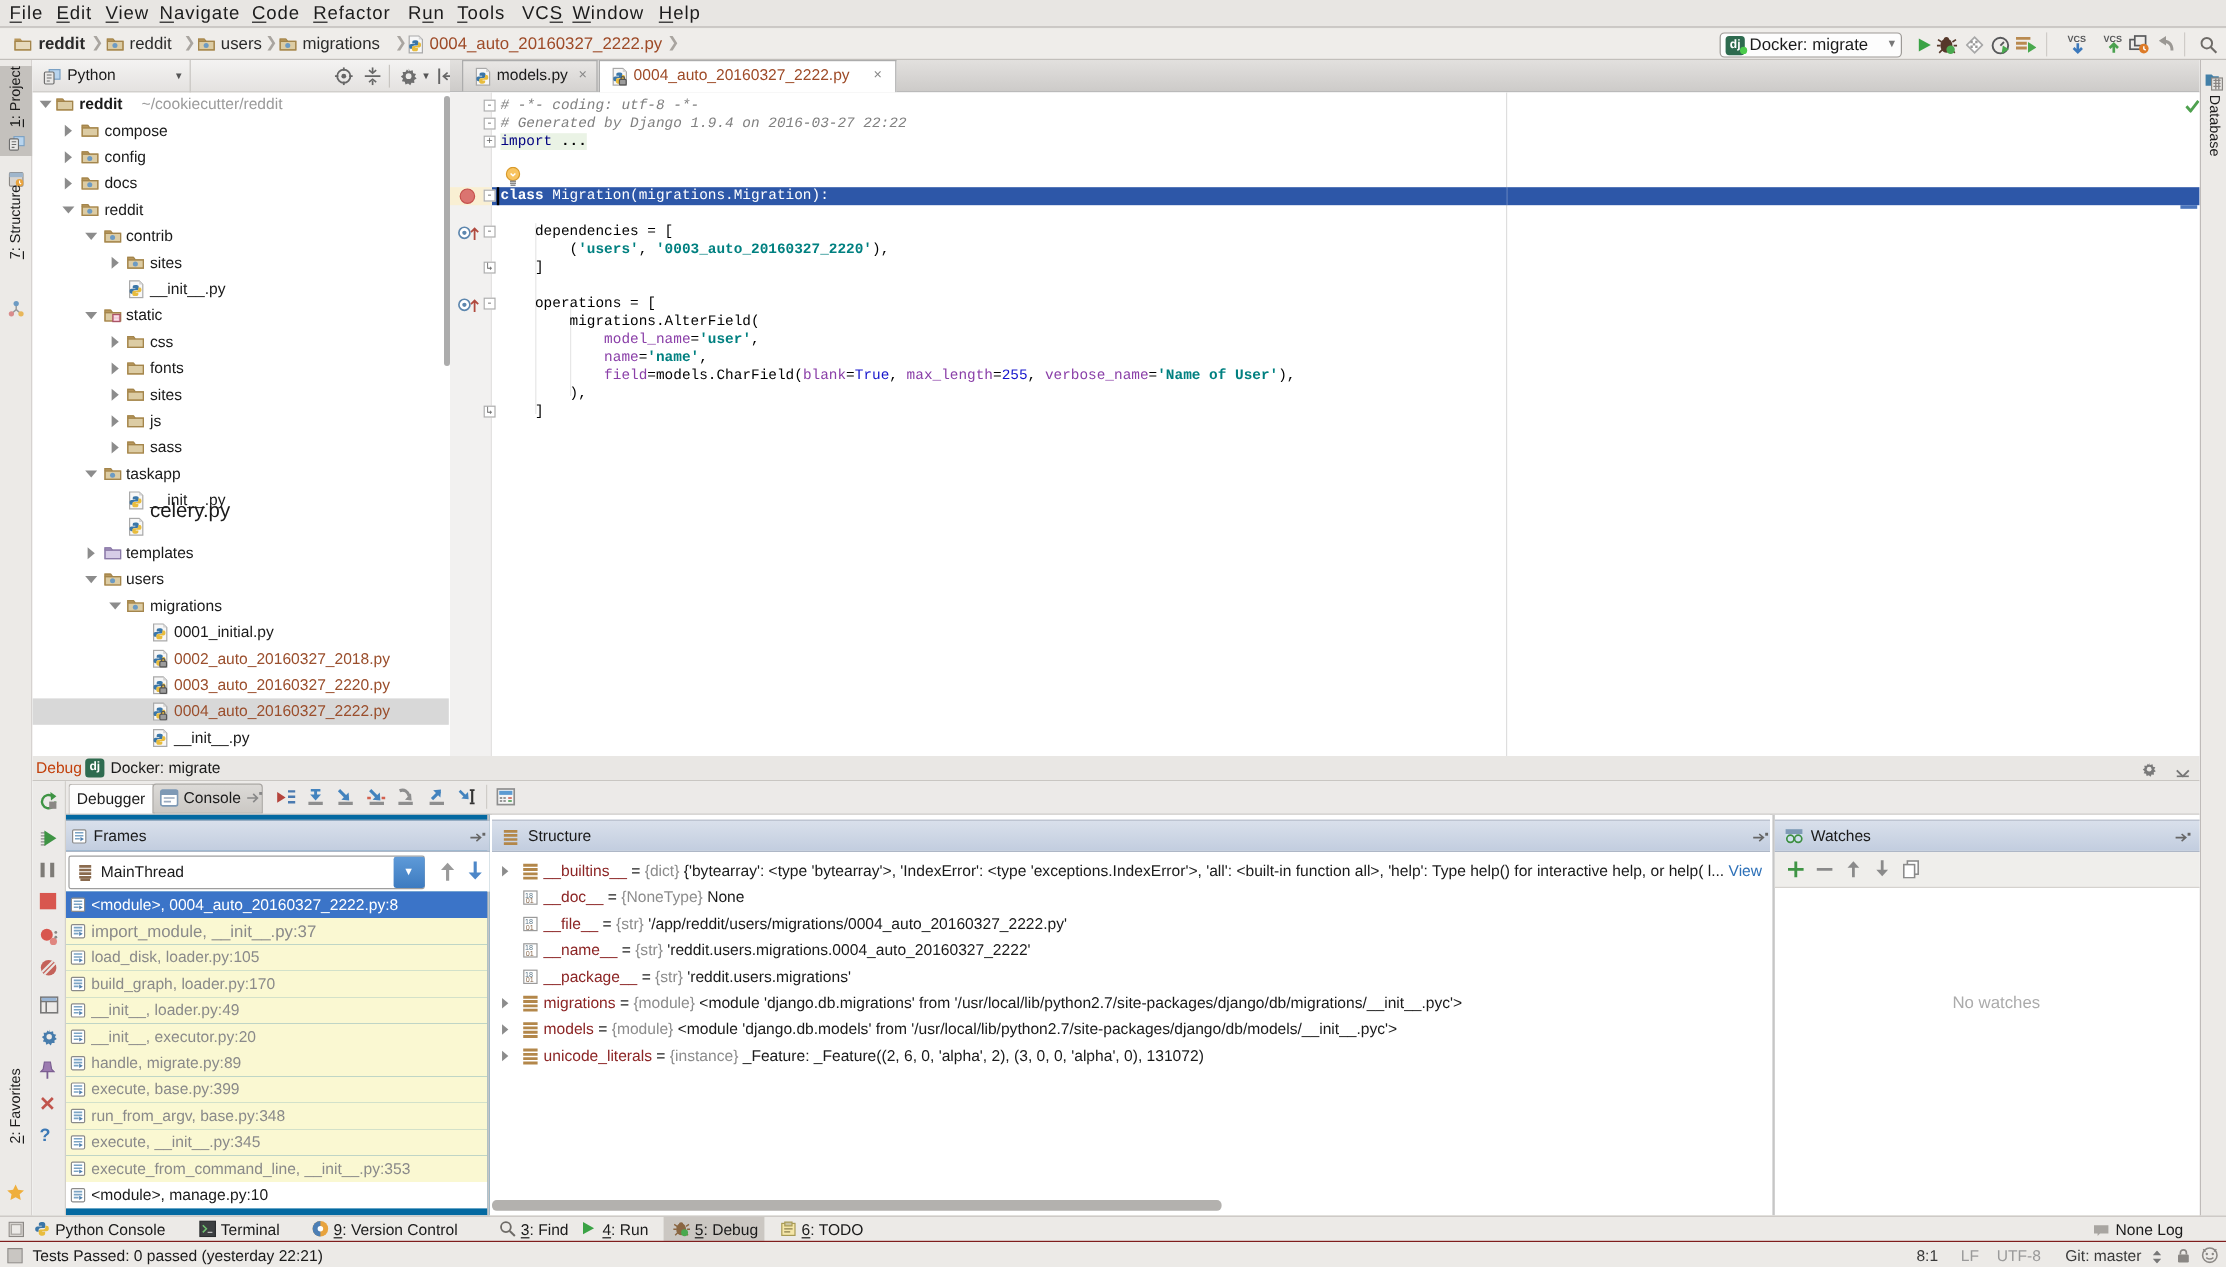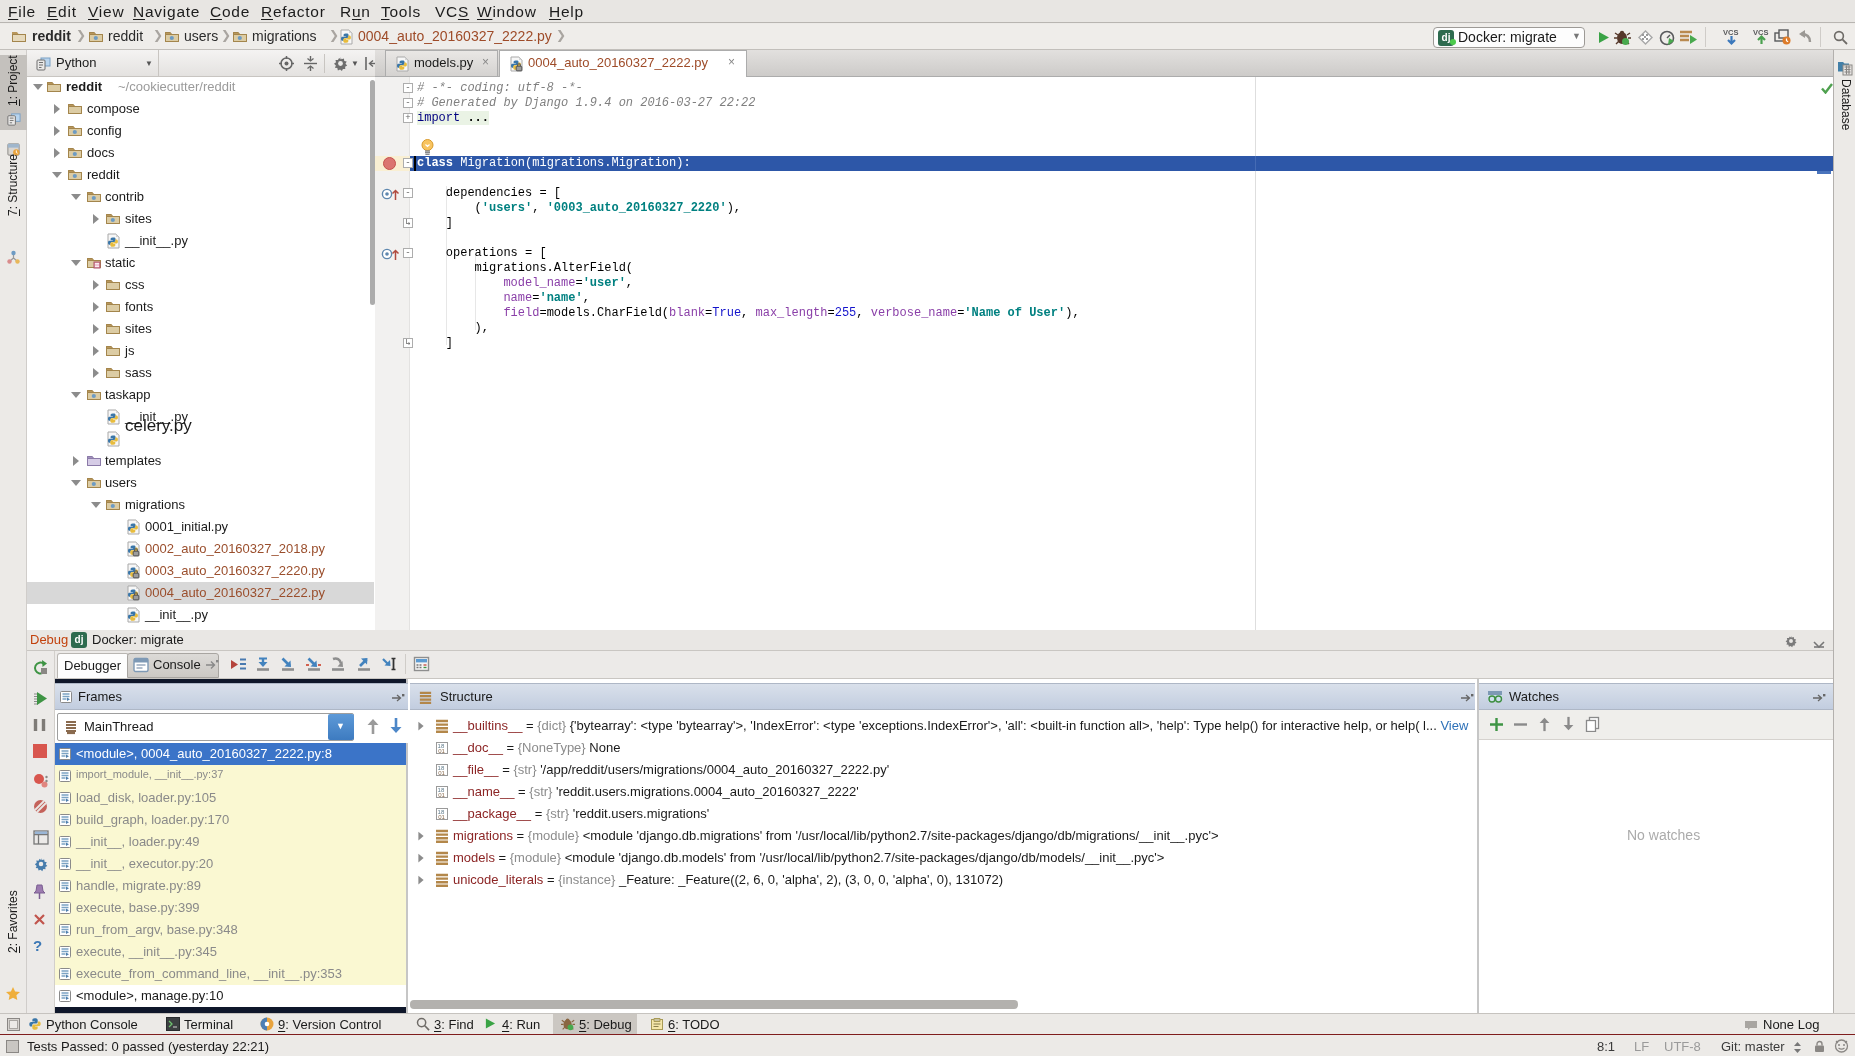--- a/index.html
+++ b/index.html
@@ -625,21 +625,21 @@
 <div class="abs" style="left:386px;top:26px">
         <svg width="17" height="16" viewBox="0 0 17 16">
           <rect x="1.5" y="1.5" width="14" height="13" fill="#F5F5F5" stroke="#8E8E8E" stroke-width="1.4"></rect>
           <rect x="3" y="3" width="11" height="3.4" fill="#5C9BD2"></rect>
           <path d="M3.5 9h2M6.5 9h2M3.5 11.5h2M6.5 11.5h2" stroke="#777" stroke-width="1.4"></path>
           <path d="M10.5 9h3" stroke="#C4544A" stroke-width="1.4"></path>
           <path d="M10.5 11.5h3" stroke="#3E9444" stroke-width="1.4"></path>
         </svg>
       </div>
 <div class="abs" style="left:28px;top:48px;width:1778px;height:1px;background:#C9C6C2"></div>
-<div class="abs" style="left:28px;top:49px;width:353px;height:334px;background:#0f172a;border-right:2px solid #C6C6C6">
+<div class="abs" style="left:28px;top:49px;width:353px;height:334px;background:#0369a1;border-right:2px solid #C6C6C6">
 <div class="abs" style="left:0;top:4px;width:353px;height:27px;background:linear-gradient(#D9E0EB,#C2CDDF);border-top:1px solid #AEB7C6;border-bottom:1px solid #AEB7C6">
           <svg class="abs" style="left:3px;top:5px" width="16" height="16" viewBox="0 0 16 16">
             <use href="#frameic"></use>
           </svg>
           <span class="abs" style="left:23px;top:5px;font-size:13px;color:#1a1a1a">Frames</span>
           <svg class="abs" style="left:336px;top:9px" width="14" height="10" viewBox="0 0 14 10">
             <path d="M1 5h8M6 2l3.5 3L6 8" fill="none" stroke="#666" stroke-width="1.3"></path>
             <rect x="11" y="1" width="2.4" height="2.4" fill="#666"></rect>
           </svg>
         </div>
@@ -665,21 +665,21 @@
 <div class="abs" style="left:0;top:64px;width:351px;height:22px;background:#3B74C8">
           <svg class="abs" style="left:2px;top:3px" width="16" height="16" viewBox="0 0 16 16">
             <use href="#frameic"></use>
           </svg>
           <span class="abs" style="left:21px;top:3px;font-size:13px;color:#fff;white-space:nowrap">&lt;module&gt;, 0004_auto_20160327_2222.py:8</span>
         </div>
 <div class="abs" style="left:0;top:86px;width:351px;height:22px;background:#FAF8D2">
           <svg class="abs" style="left:2px;top:3px" width="16" height="16" viewBox="0 0 16 16">
             <use href="#frameic"></use>
           </svg>
-          <span class="abs" style="left:21px;top:3px;font-size:11px;color:#8A8A8A;white-space:nowrap">import_module, __init__.py:37</span>
+          <span class="abs" style="left:21px;top:3px;font-size:14px;color:#8A8A8A;white-space:nowrap">import_module, __init__.py:37</span>
         </div>
 <div class="abs" style="left:0;top:108px;width:351px;height:22px;background:#FAF8D2">
           <svg class="abs" style="left:2px;top:3px" width="16" height="16" viewBox="0 0 16 16">
             <use href="#frameic"></use>
           </svg>
           <span class="abs" style="left:21px;top:3px;font-size:13px;color:#8A8A8A;white-space:nowrap">load_disk, loader.py:105</span>
         </div>
 <div class="abs" style="left:0;top:130px;width:351px;height:22px;background:#FAF8D2">
           <svg class="abs" style="left:2px;top:3px" width="16" height="16" viewBox="0 0 16 16">
             <use href="#frameic"></use>

